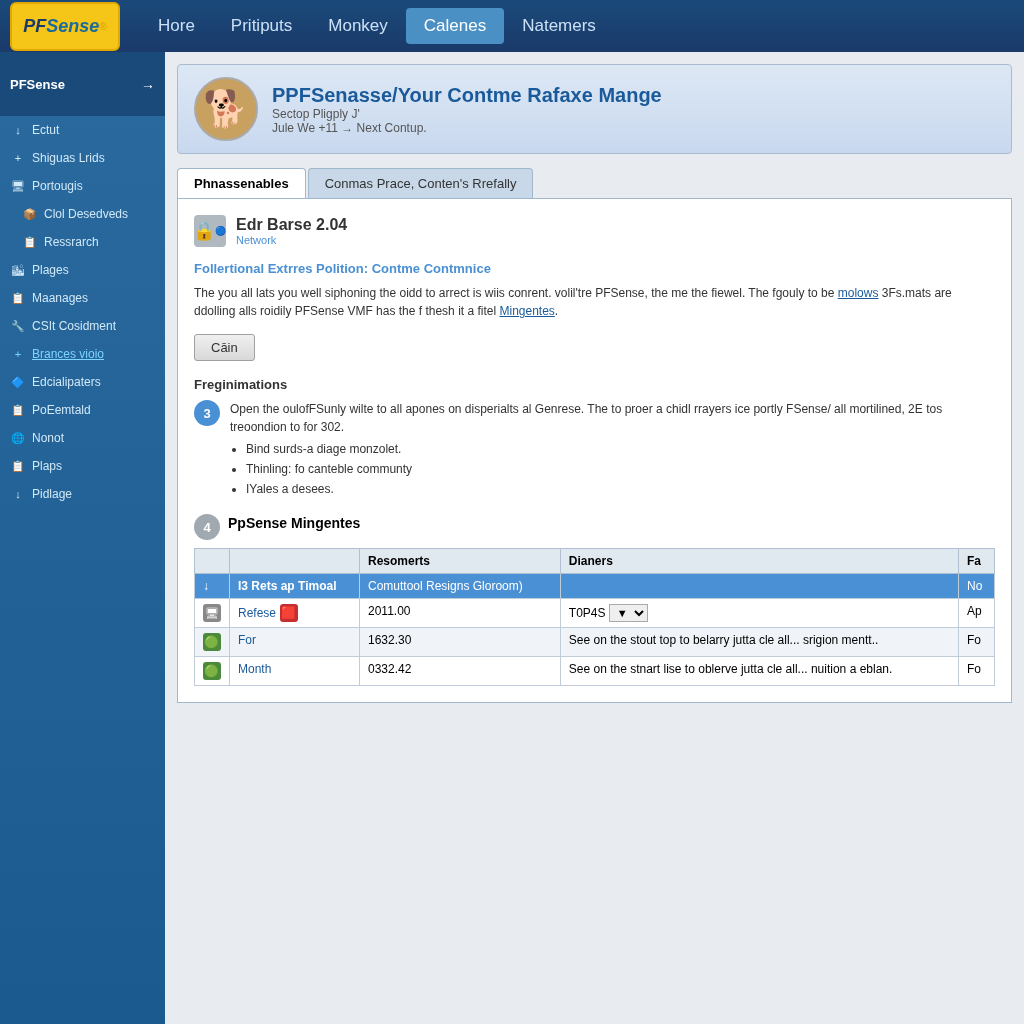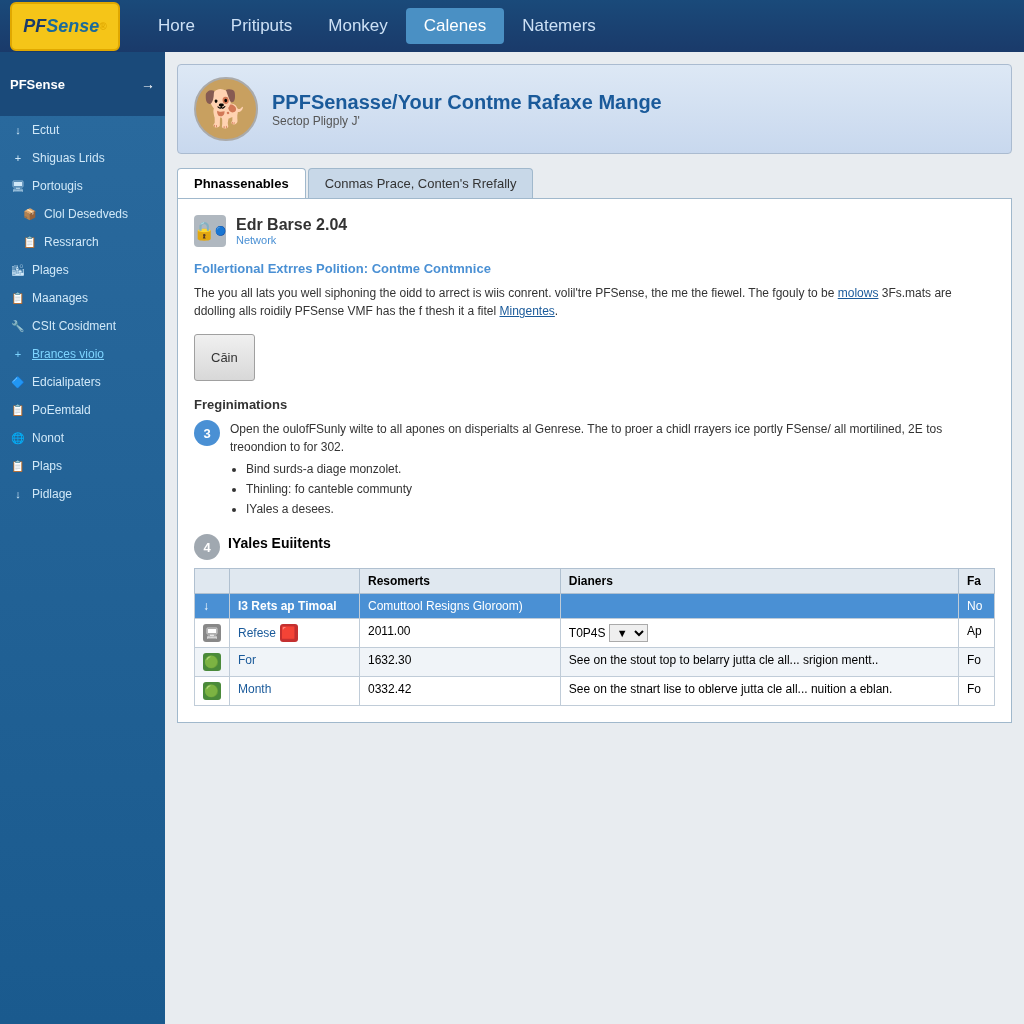--- a/index.html
+++ b/index.html
@@ -209,21 +209,21 @@
       line-height: 1.5;
       margin-bottom: 14px;
     }
     .desc-text a {
       color: #1a5a9a;
       text-decoration: underline;
     }
 
     
     .btn {
-      padding: 15px 16px;
+      padding: 5px 16px;
       background: linear-gradient(to bottom, #f0f0f0, #d8d8d8);
       border: 1px solid #a0a0a0;
       border-radius: 3px;
       cursor: pointer;
       font-size: 13px;
       color: #333;
     }
 
     
     .freg-section {
@@ -420,20 +420,23 @@
     </div>
   </div>
 
   <div id="content">
 
     <div id="profile-header">
       <div id="avatar">🐕</div>
       <div id="profile-info">
         <h2>PPFSenasse/Your Contme Rafaxe Mange</h2>
         <div class="subtitle">Sectop Pligply J'</div>
+        <div class="subtitle2">
+          <span>Jule We +11 → Next Contup.</span>
+        </div>
       </div>
     </div>
 
     <div id="tabs">
       <div class="tab active">Phnassenables</div>
       <div class="tab">Conmas Prace, Conten's Rrefally</div>
     </div>
 
     <div id="panel">
 
@@ -473,21 +476,21 @@
               <li>IYales a desees.</li>
             </ul>
           </div>
         </div>
       </div>
 
       
       <div class="ppsense-section">
         <div style="display:flex; align-items:center; gap:8px; margin-bottom:8px;">
           <div class="freg-num gray">4</div>
-          <h3>IYales Euiitents</h3>
+          <h3>PpSense Mingentes</h3>
         </div>
         <table>
           <thead>
             <tr>
               <th style="width:30px;"></th>
               <th style="width:130px;"></th>
               <th>Resomerts</th>
               <th>Dianers</th>
               <th style="width:36px;">Fa</th>
             </tr>

